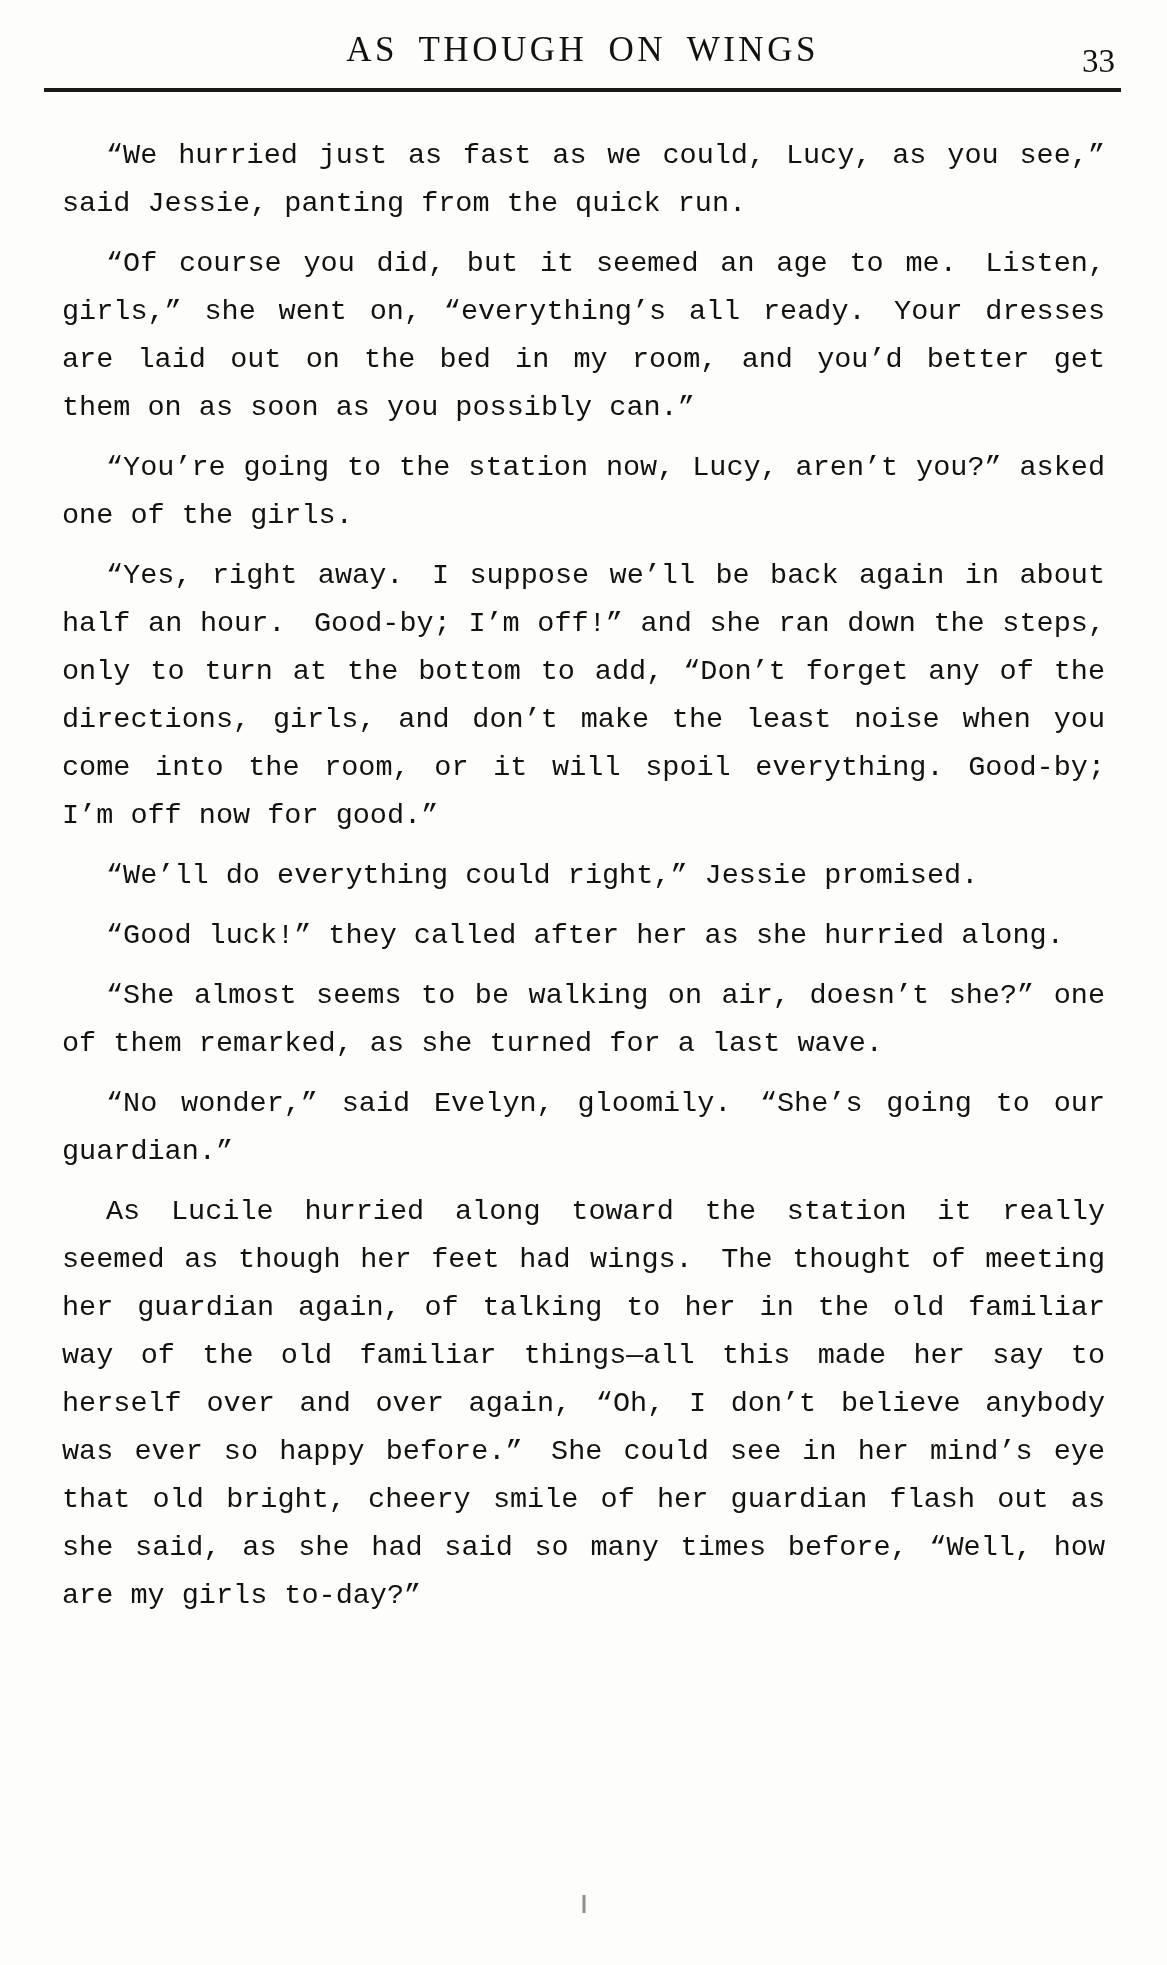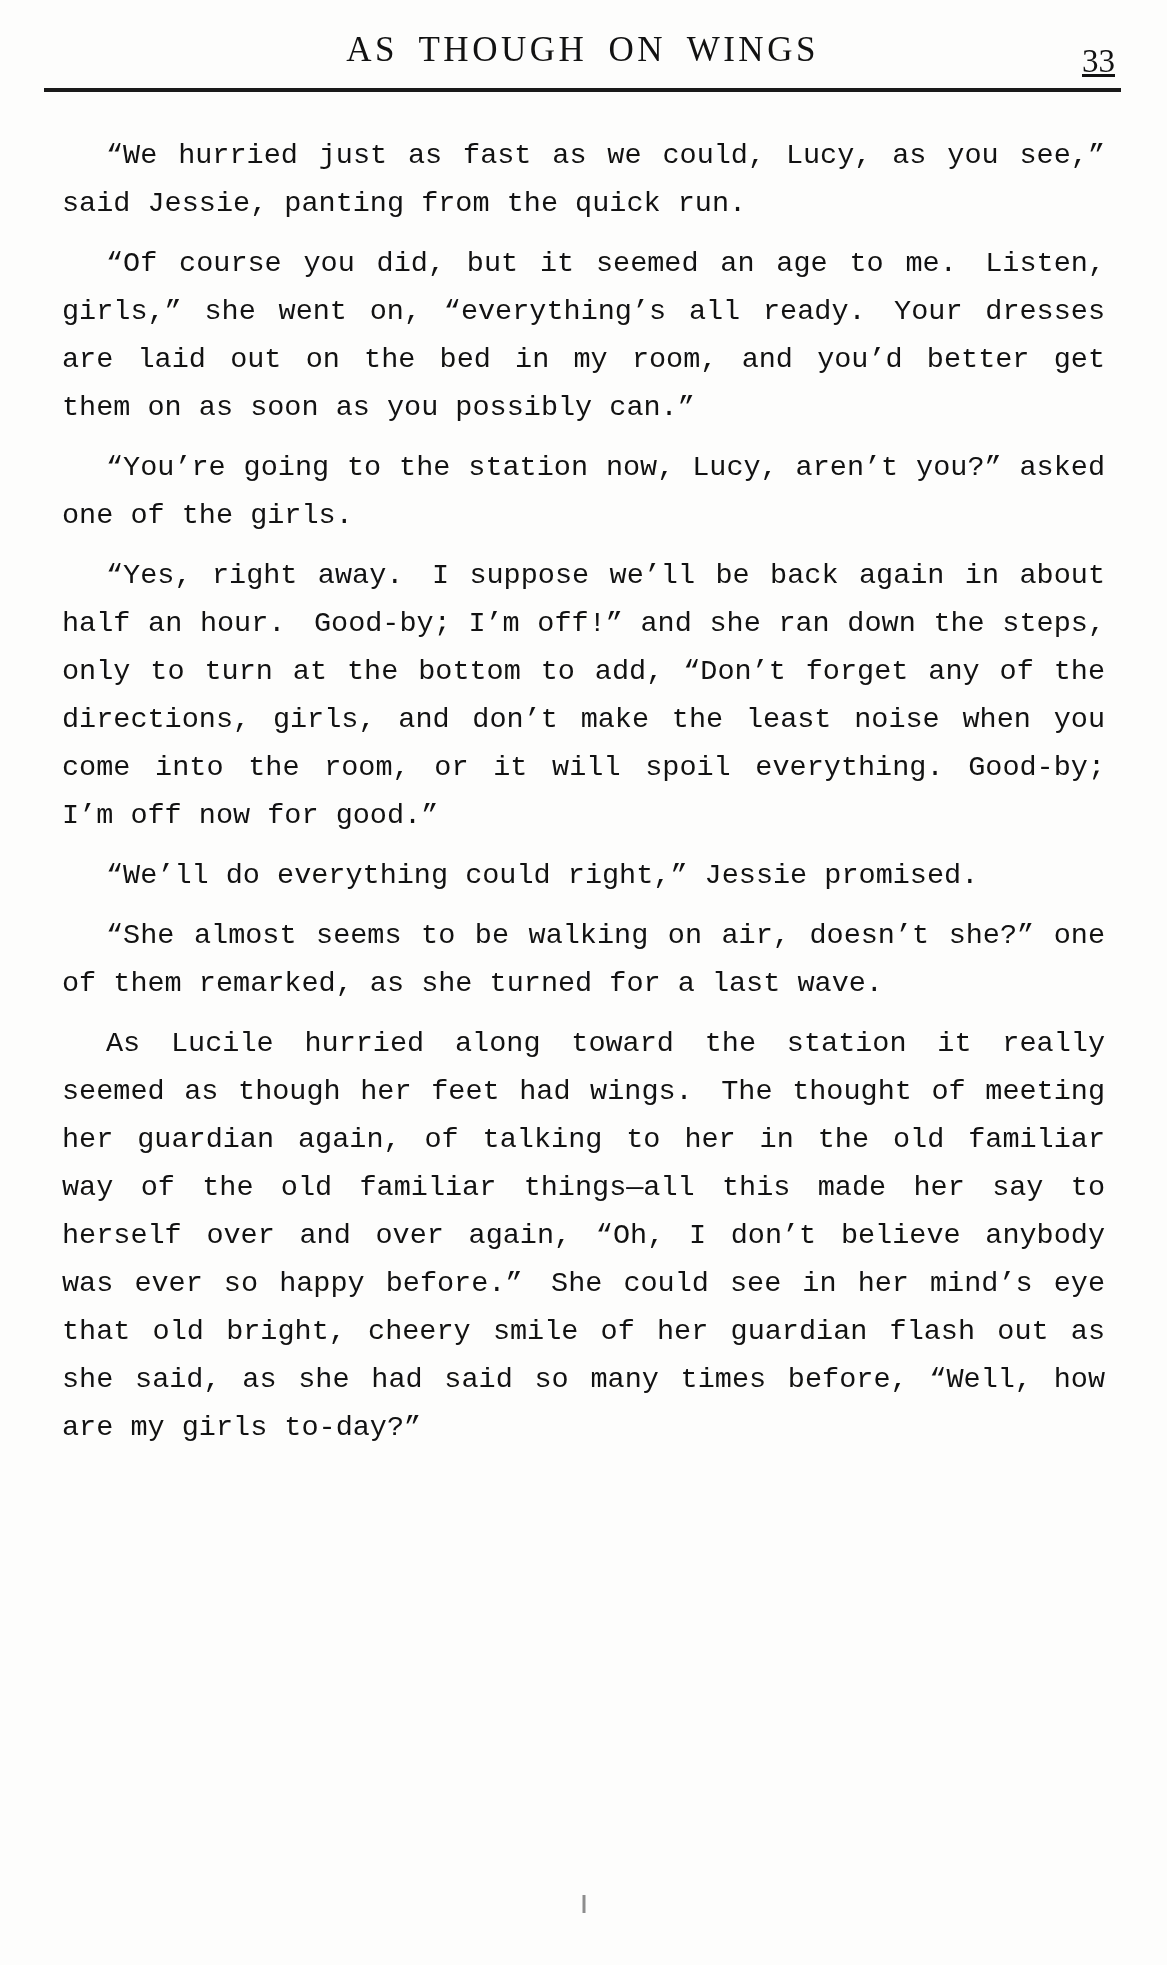--- a/index.html
+++ b/index.html
@@ -41,21 +41,20 @@
     word-spacing: 9px;
     font-weight: normal;
     text-align: center;
     white-space: nowrap;
   }
   .page-number {
     position: absolute;
     right: 10px;
     bottom: 2px;
     font-size: 33px;
-    text-decoration: underline;
   }
   .head-rule {
     margin: 6px 4px 0 4px;
     height: 4px;
     background: #1a1a1a;
   }
   .body-text {
     margin-top: 40px;
     padding: 0 20px 0 22px;
     font-size: 28.5px;
@@ -92,19 +91,21 @@
       <div class="page-number">33</div>
     </div>
     <div class="head-rule"></div>
 
     <div class="body-text">
       <p>“We hurried just as fast as we could, Lucy, as you see,” said Jessie, panting from the quick run.</p>
       <p>“Of course you did, but it seemed an age to me. Listen, girls,” she went on, “everything’s all ready. Your dresses are laid out on the bed in my room, and you’d better get them on as soon as you possibly can.”</p>
       <p>“You’re going to the station now, Lucy, aren’t you?” asked one of the girls.</p>
       <p>“Yes, right away. I suppose we’ll be back again in about half an hour. Good-by; I’m off!” and she ran down the steps, only to turn at the bottom to add, “Don’t forget any of the directions, girls, and don’t make the least noise when you come into the room, or it will spoil everything. Good-by; I’m off now for good.”</p>
       <p class="p-short">“We’ll do everything could right,” Jessie promised.</p>
+      <p class="p-short">“Good luck!” they called after her as she hurried along.</p>
       <p>“She almost seems to be walking on air, doesn’t she?” one of them remarked, as she turned for a last wave.</p>
+      <p>“No wonder,” said Evelyn, gloomily. “She’s going to our guardian.”</p>
       <p>As Lucile hurried along toward the station it really seemed as though her feet had wings. The thought of meeting her guardian again, of talking to her in the old familiar way of the old familiar things—all this made her say to herself over and over again, “Oh, I don’t believe anybody was ever so happy before.” She could see in her mind’s eye that old bright, cheery smile of her guardian flash out as she said, as she had said so many times before, “Well, how are my girls to-day?”</p>
     </div>
 
   </div>
   <div class="tail-mark"></div>
 </div>
 
 </body></html>

